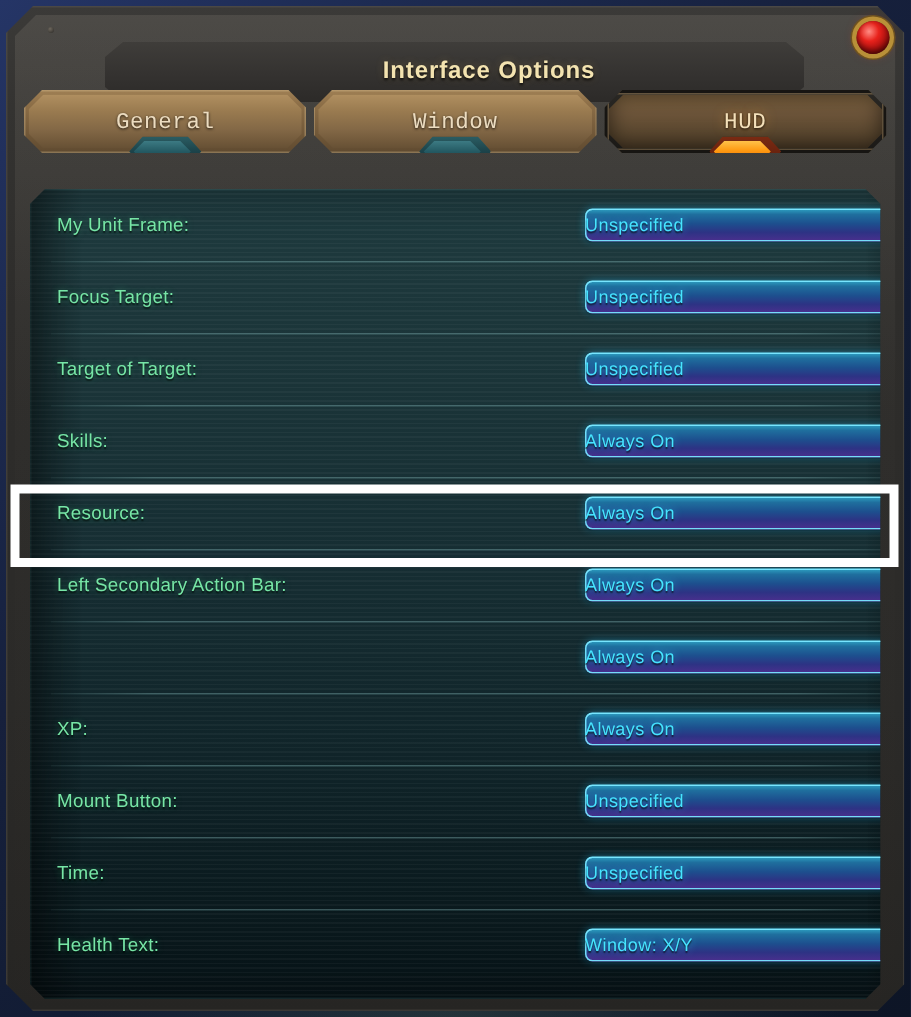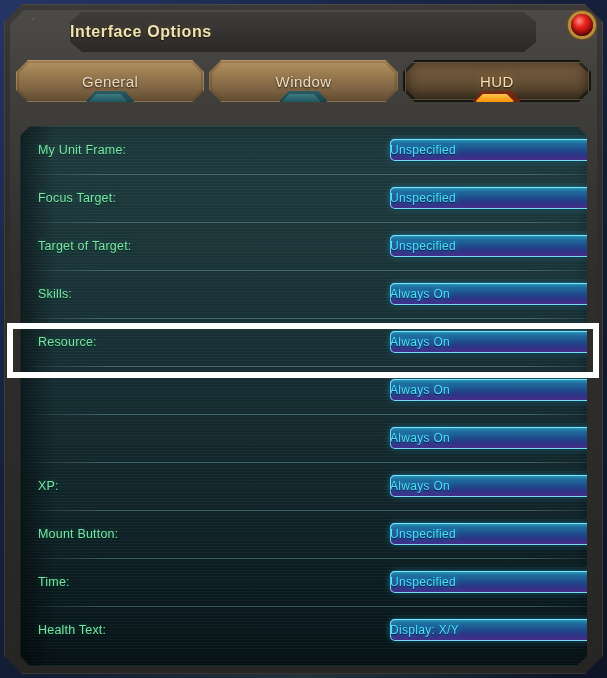--- a/index.html
+++ b/index.html
@@ -32,25 +32,25 @@
     -webkit-clip-path:polygon(0 14px,14px 0,573px 0,587px 14px,587px 644px,573px 658px,14px 658px,0 644px);
     clip-path:polygon(0 14px,14px 0,573px 0,587px 14px,587px 644px,573px 658px,14px 658px,0 644px);
     border:0;background:linear-gradient(180deg,rgba(150,143,132,.20),rgba(90,85,78,.05) 40%,rgba(40,38,35,.25));
     pointer-events:none;
   }
   .rivet{position:absolute;width:4px;height:4px;border-radius:50%;
     background:radial-gradient(circle at 35% 30%,#6d675d,#2a2825);}
 
   
   #titlebar{
-    position:absolute;left:66px;top:8px;width:512px;height:40px;
+    position:absolute;left:66px;top:24px;width:512px;height:40px;
     background:linear-gradient(180deg,#3f3d3a,#343230 55%,#2c2a28);
     -webkit-clip-path:polygon(0 10px,12px 0,454px 0,466px 10px,466px 30px,454px 40px,12px 40px,0 30px);
     clip-path:polygon(0 10px,12px 0,454px 0,466px 10px,466px 30px,454px 40px,12px 40px,0 30px);
-    display:flex;align-items:center;justify-content:flex-start;
+    display:flex;align-items:center;justify-content:center;
   }
   #title-text{
     font-size:16px;letter-spacing:.6px;color:#f3e3b0;
     text-shadow:0 1px 2px rgba(0,0,0,.85),0 0 6px rgba(220,180,90,.25);
     font-weight:600;
   }
   #close-gem{
     position:absolute;left:567px;top:10px;width:22px;height:22px;border-radius:50%;
     background:
       radial-gradient(circle at 38% 32%,#ff8c84 0%,#e8221c 32%,#9c0d0c 70%,#5d0605 100%);
@@ -64,20 +64,21 @@
 
   
   #tabs{position:absolute;left:12px;top:56px;width:575px;height:52px;display:flex;gap:5px;}
   .tab{
     position:relative;flex:1;height:42px;cursor:pointer;
     -webkit-clip-path:polygon(0 12px,12px 0,calc(100% - 12px) 0,100% 12px,100% 30px,calc(100% - 12px) 42px,12px 42px,0 30px);
     clip-path:polygon(0 12px,12px 0,calc(100% - 12px) 0,100% 12px,100% 30px,calc(100% - 12px) 42px,12px 42px,0 30px);
     background:linear-gradient(180deg,#a08054 0%,#8d6f48 22%,#7a5f3d 55%,#5f4a30 100%);
     display:flex;align-items:center;justify-content:center;
     box-shadow:inset 0 0 0 1px rgba(222,196,150,.35);
+    font-family:Liberation Mono, monospace;
   }
   .tab-face{
     position:absolute;left:3px;top:3px;right:3px;bottom:3px;
     -webkit-clip-path:polygon(0 10px,10px 0,calc(100% - 10px) 0,100% 10px,100% 26px,calc(100% - 10px) 36px,10px 36px,0 26px);
     clip-path:polygon(0 10px,10px 0,calc(100% - 10px) 0,100% 10px,100% 26px,calc(100% - 10px) 36px,10px 36px,0 26px);
     background:linear-gradient(180deg,#b08f60 0%,#9a7b50 30%,#836846 65%,#665034 100%);
     pointer-events:none;
   }
   .tab-label{position:relative;z-index:3;font-size:15px;color:#ecdcc0;
     text-shadow:0 1px 2px rgba(0,0,0,.8);letter-spacing:.4px;}
@@ -238,20 +239,21 @@
           </div>
         </div>
         <div class="row">
           <span class="row-label">Resource:</span>
           <div class="row-spacer"></div>
           <div class="opt-button">
             <span class="opt-label">Always On</span>
           </div>
         </div>
         <div class="row">
+          <span class="row-label">Left Secondary Action Bar:</span>
           <div class="row-spacer"></div>
           <div class="opt-button">
             <span class="opt-label">Always On</span>
           </div>
         </div>
         <div class="row">
           <div class="row-spacer"></div>
           <div class="opt-button">
             <span class="opt-label">Always On</span>
           </div>
@@ -274,20 +276,20 @@
           <span class="row-label">Time:</span>
           <div class="row-spacer"></div>
           <div class="opt-button">
             <span class="opt-label">Unspecified</span>
           </div>
         </div>
         <div class="row">
           <span class="row-label">Health Text:</span>
           <div class="row-spacer"></div>
           <div class="opt-button">
-            <span class="opt-label">Display: X/Y</span>
+            <span class="opt-label">Window: X/Y</span>
           </div>
         </div>
       </div>
   </div>
 
   <div id="highlight"></div>
 </div>
 
 </body></html>

